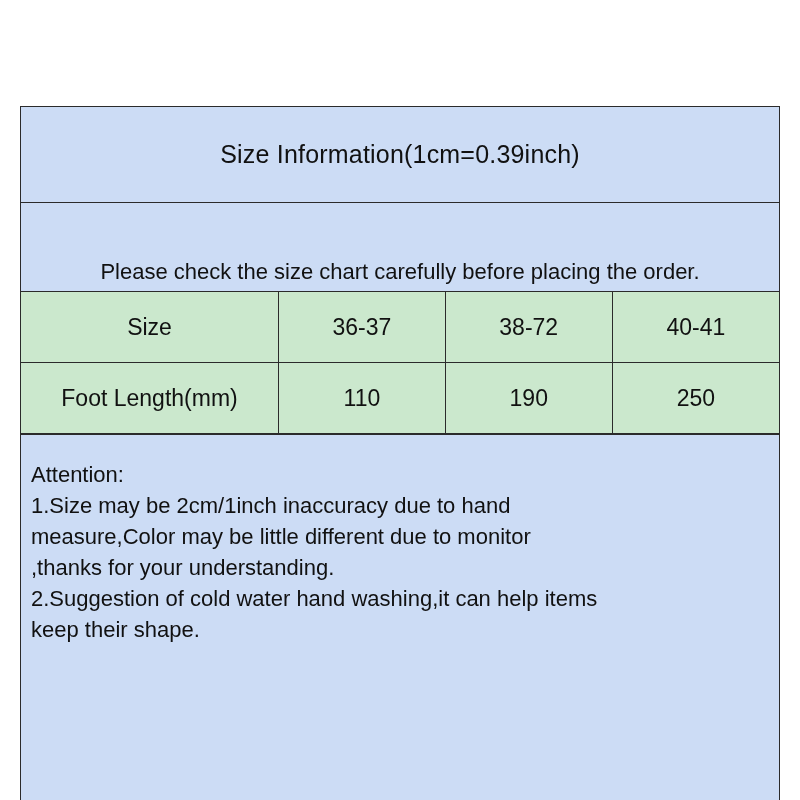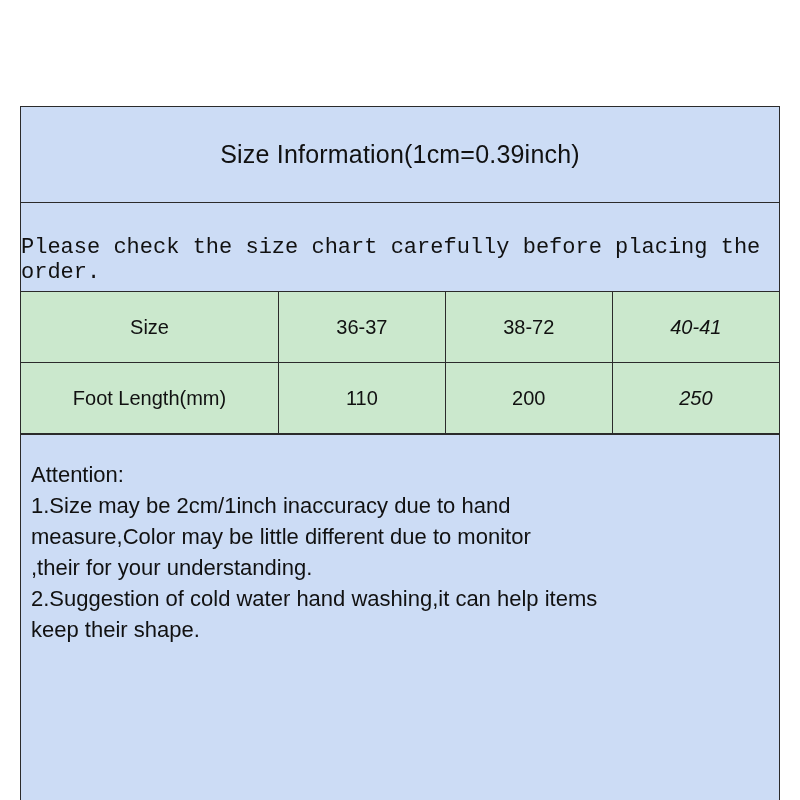--- a/index.html
+++ b/index.html
@@ -48,46 +48,44 @@
     box-sizing: border-box;
     display: flex;
     align-items: flex-end;
     justify-content: center;
     background: #ccdcf5;
     padding-bottom: 6px;
   }
   .notice-text {
     font-size: 22px;
     color: #111111;
-    font-family: Liberation Mono, monospace;
   }
   table.size-table {
     border-collapse: collapse;
     width: 100%;
     table-layout: fixed;
     background: #cbe8cd;
   }
   table.size-table td {
     border: 1px solid #2b2b2b;
     height: 68px;
     text-align: center;
     vertical-align: middle;
-    font-size: 20px;
+    font-size: 23px;
     color: #111111;
     background: #cbe8cd;
   }
   table.size-table td.label-cell {
     width: 255px;
   }
   table.size-table tr td:first-child {
     border-left: none;
   }
   table.size-table tr td:last-child {
     border-right: none;
-    font-style: italic;
   }
   .attention-block {
     flex: 1;
     box-sizing: border-box;
     border-top: 1px solid #2b2b2b;
     background: #ccdcf5;
     padding: 24px 12px 0 10px;
   }
   .attention-line {
     font-size: 22px;
@@ -115,30 +113,30 @@
       <tbody>
           <tr>
         <td class="label-cell">Size</td>
         <td>36-37</td>
         <td>38-72</td>
         <td>40-41</td>
       </tr>
       <tr>
         <td class="label-cell">Foot Length(mm)</td>
         <td>110</td>
-        <td>200</td>
+        <td>190</td>
         <td>250</td>
       </tr>
     </tbody>
       </table>
 
     <div class="attention-block">
       <div class="attention-line">Attention:</div>
       <div class="attention-line">1.Size may be 2cm/1inch inaccuracy due to hand</div>
       <div class="attention-line">measure,Color may be little different due to monitor</div>
-      <div class="attention-line">,their for your understanding.</div>
+      <div class="attention-line">,thanks for your understanding.</div>
       <div class="attention-line">2.Suggestion of cold water hand washing,it can help items</div>
       <div class="attention-line">keep their shape.</div>
     </div>
 
   </div>
 
 </div>
 
 </body></html>

